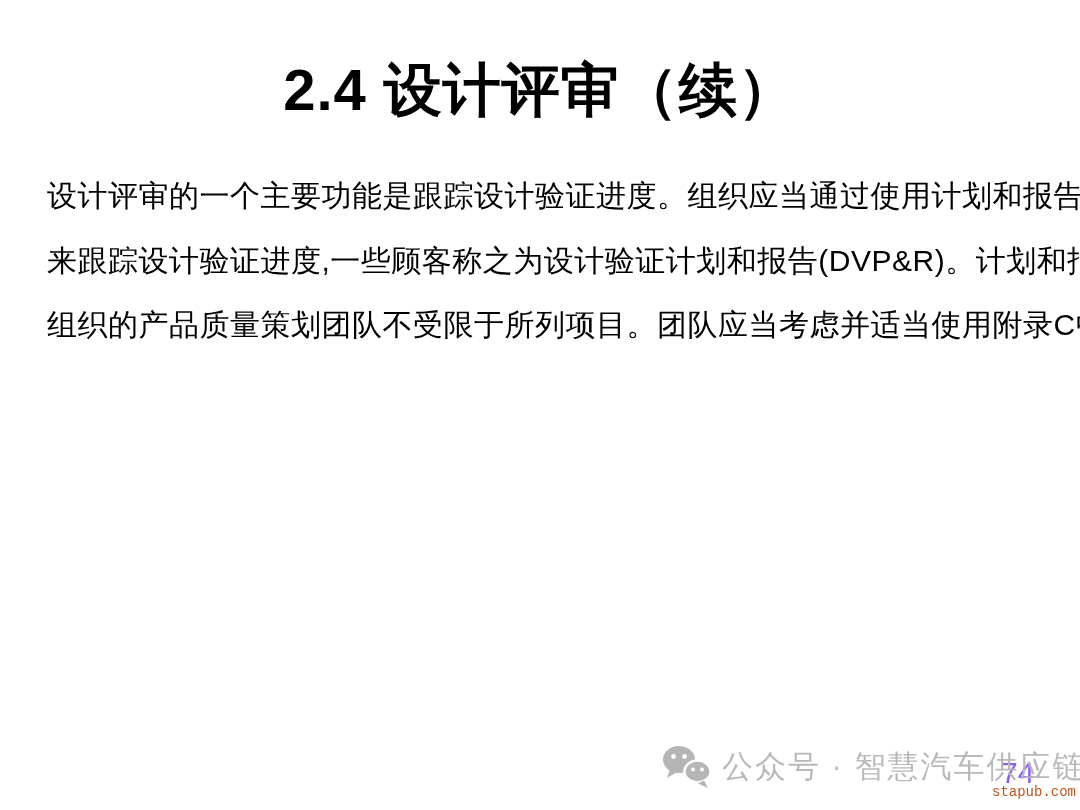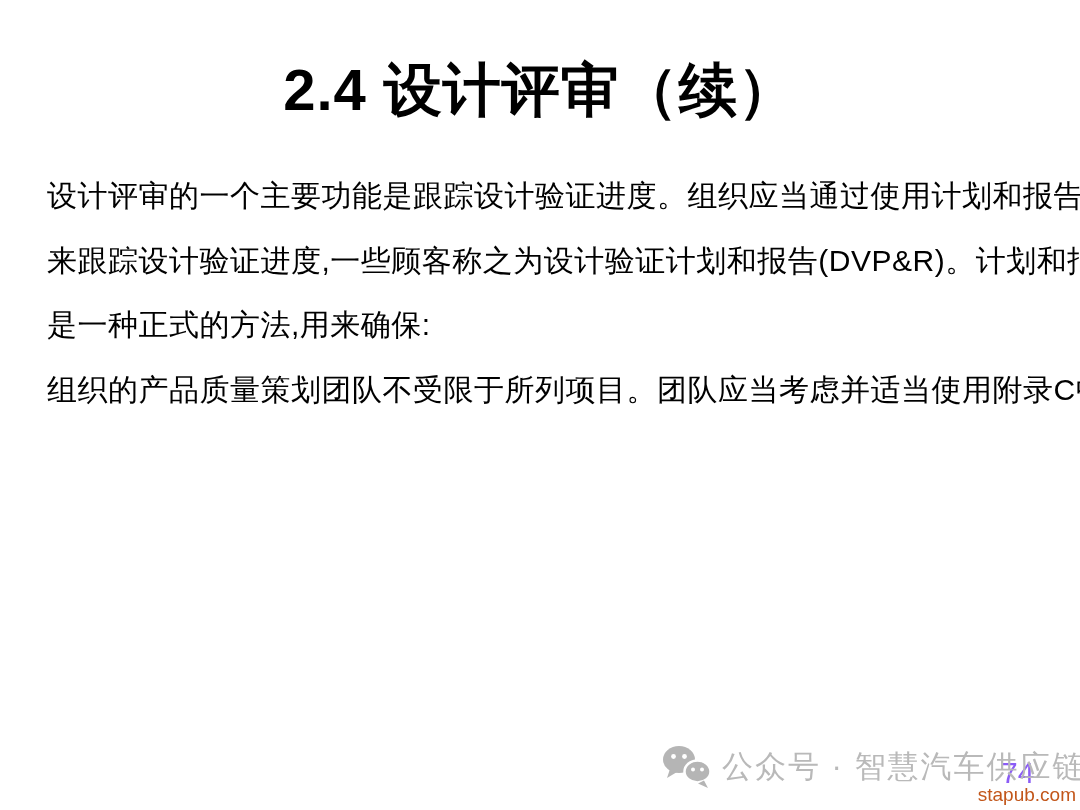--- a/index.html
+++ b/index.html
@@ -68,37 +68,36 @@
   .wechat-account-label {
     font-size: 31px;
     color: #b9b9b9;
     letter-spacing: 2px;
     white-space: nowrap;
   }
   .site-watermark {
     position: absolute;
     right: 4px;
     top: 784px;
-    font-family: Liberation Sans, sans-serif;
-    font-size: 19px;
+    font-family: Liberation Mono, monospace;
+    font-size: 14px;
     color: #c2561a;
     z-index: 3;
   }
 </style>
 </head>
 <body>
 
 <div class="slide">
 
   <h1 class="slide-title">2.4  设计评审（续）</h1>
 
   <div class="slide-body">
     <div class="body-line">设计评审的一个主要功能是跟踪设计验证进度。组织应当通过使用计划和报告格式</div>
     <div class="body-line">来跟踪设计验证进度,一些顾客称之为设计验证计划和报告(DVP&amp;R)。计划和报告</div>
-    <div class="body-line">是一种正式的方法,用来确保:</div>
     <div class="body-line">组织的产品质量策划团队不受限于所列项目。团队应当考虑并适当使用附录C中列</div>
   </div>
 
   <div class="page-number">74</div>
 
   <div class="wechat-watermark">
     <span class="wechat-icon">
       <svg viewBox="0 0 50 45" width="50" height="45" aria-hidden="true">
 
         <ellipse cx="17" cy="15.5" rx="16" ry="13.5" fill="#b5b5b5"></ellipse>

